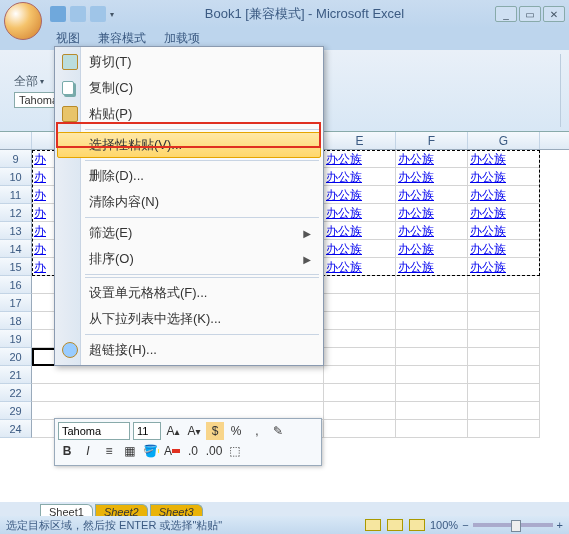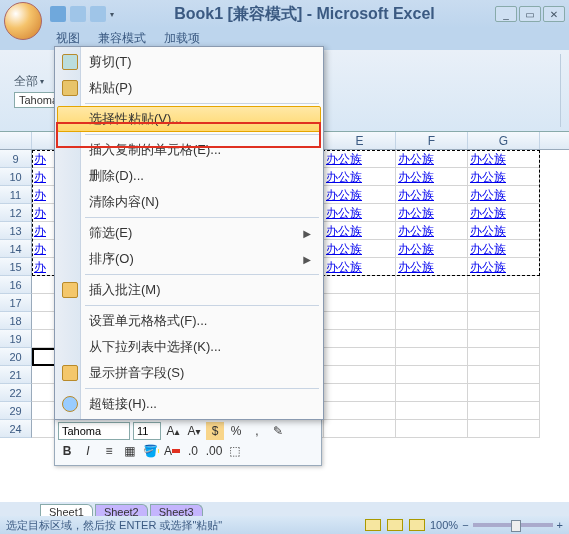--- a/index.html
+++ b/index.html
@@ -3,21 +3,21 @@
 <meta charset="utf-8">
 <style>
 * { margin: 0; padding: 0; box-sizing: border-box; font-family: "Microsoft YaHei", Tahoma, sans-serif; }
 body { width: 569px; height: 534px; background: #d5e4f2; overflow: hidden; position: relative; font-size: 12px; }
 
 
 .titlebar { height: 28px; background: linear-gradient(#c9dcf0, #bdd5ed); display: flex; align-items: center; padding-left: 4px; }
 .office-btn { width: 38px; height: 38px; background: radial-gradient(circle at 30% 30%, #fff, #f5c36b 40%, #d07b2b); border-radius: 50%; border: 1px solid #a66; position: absolute; top: 2px; left: 4px; z-index: 5; }
 .qat { margin-left: 46px; display: flex; gap: 4px; align-items: center; }
 .qat-icon { width: 16px; height: 16px; background: #5a8bc4; border-radius: 2px; }
-.apptitle { flex: 1; text-align: center; color: #3b5a82; font-size: 16px; font-weight: bold; }
+.apptitle { flex: 1; text-align: center; color: #3b5a82; font-size: 13px; }
 .winctl { display: flex; gap: 2px; margin-right: 4px; }
 .winctl span { width: 22px; height: 16px; background: #cfe0f2; border: 1px solid #8aa; border-radius: 2px; display: flex; align-items: center; justify-content: center; color: #456; font-size: 10px; }
 
 
 .ribtabs { height: 22px; display: flex; align-items: end; padding-left: 48px; gap: 2px; background: linear-gradient(#bdd5ed,#bdd5ed); }
 .ribtab { padding: 3px 8px; color: #3b5a82; font-size: 12px; border-radius: 3px 3px 0 0; }
 
 
 .ribbon { height: 82px; background: linear-gradient(#e9f0f8, #d8e7f5); border-bottom: 1px solid #8aa; display: flex; align-items: center; padding: 4px 8px; gap: 6px; overflow: hidden; }
 .ribgroup { display: flex; flex-direction: column; gap: 2px; padding: 2px 6px; border-right: 1px solid #bcd; height: 100%; justify-content: center; }
@@ -59,21 +59,21 @@
 .minitb { position: absolute; top: 418px; left: 54px; width: 268px; height: 48px; background: #f6f9fc; border: 1px solid #9ab; box-shadow: 1px 1px 4px rgba(0,0,0,.25); z-index: 49; padding: 3px; display: flex; flex-direction: column; gap: 2px; }
 .minitb .tbrow { display: flex; align-items: center; gap: 3px; }
 .minitb .fb { background: #fff; border: 1px solid #8aa; padding: 0 3px; font-size: 11px; height: 18px; line-height: 16px; }
 .minitb .ib { width: 18px; height: 18px; border: 1px solid transparent; display: flex; align-items: center; justify-content: center; font-size: 12px; color: #333; }
 .minitb .ib.ylw { background: #f8d58a; }
 .minitb .swatch { width: 14px; height: 4px; display: inline-block; }
 
 
 .shtabs { position: absolute; bottom: 14px; left: 0; right: 0; height: 18px; background: #dce8f5; display: flex; align-items: center; font-size: 11px; padding-left: 40px; gap: 2px; }
 .shtab { padding: 1px 8px; background: #fff; border: 1px solid #8aa; border-bottom: none; border-radius: 0 6px 0 0; color: #333; }
-.shtab.inactive { background: #c4b5fd; }
+.shtab.inactive { background: #eab308; font-style: italic; }
 
 
 .status { position: absolute; bottom: 0; left: 0; right: 0; height: 18px; background: linear-gradient(#d9e8f6,#c2d8ee); display: flex; align-items: center; padding: 0 6px; color: #3b5a82; font-size: 11px; }
 .status .zoom { margin-left: auto; display: flex; align-items: center; gap: 4px; }
 .status .view { width: 16px; height: 12px; background: #f6e6a0; border: 1px solid #a90; margin: 0 1px; }
 .status .slider { width: 80px; height: 4px; background: #aac; position: relative; }
 .status .slider::after { content: ''; position: absolute; left: 38px; top: -3px; width: 8px; height: 10px; background: #eee; border: 1px solid #789; }
 </style>
 </head>
 <body>
@@ -260,61 +260,54 @@
 </div>
 
 <div class="ctxmenu">
   <div class="iconcol"></div>
   <div id="ctxitems">
       <div class="mi">
         <span class="icn scis"></span>
         <span>剪切(T)</span>
       </div>
       <div class="mi">
+        <span class="icn copy"></span>
+        <span>复制(C)</span>
+      </div>
+      <div class="mi">
         <span class="icn paste"></span>
         <span>粘贴(P)</span>
       </div>
       <div class="mi sep"></div>
       <div class="mi highlight">
         <span>选择性粘贴(V)...</span>
       </div>
       <div class="mi sep"></div>
       <div class="mi">
-        <span>插入复制的单元格(E)...</span>
-      </div>
-      <div class="mi">
         <span>删除(D)...</span>
       </div>
       <div class="mi">
         <span>清除内容(N)</span>
       </div>
       <div class="mi sep"></div>
       <div class="mi">
         <span>筛选(E)</span>
         <span class="arrow">▶</span>
       </div>
       <div class="mi">
         <span>排序(O)</span>
         <span class="arrow">▶</span>
       </div>
       <div class="mi sep"></div>
-      <div class="mi">
-        <span class="icn cmt"></span>
-        <span>插入批注(M)</span>
-      </div>
       <div class="mi sep"></div>
       <div class="mi">
         <span>设置单元格格式(F)...</span>
       </div>
       <div class="mi">
         <span>从下拉列表中选择(K)...</span>
-      </div>
-      <div class="mi">
-        <span class="icn pin"></span>
-        <span>显示拼音字段(S)</span>
       </div>
       <div class="mi sep"></div>
       <div class="mi">
         <span class="icn link"></span>
         <span>超链接(H)...</span>
       </div>
     </div>
 </div>
 <div class="redframe" style="top:122px; left:56px; width:265px; height:26px;"></div>
 

